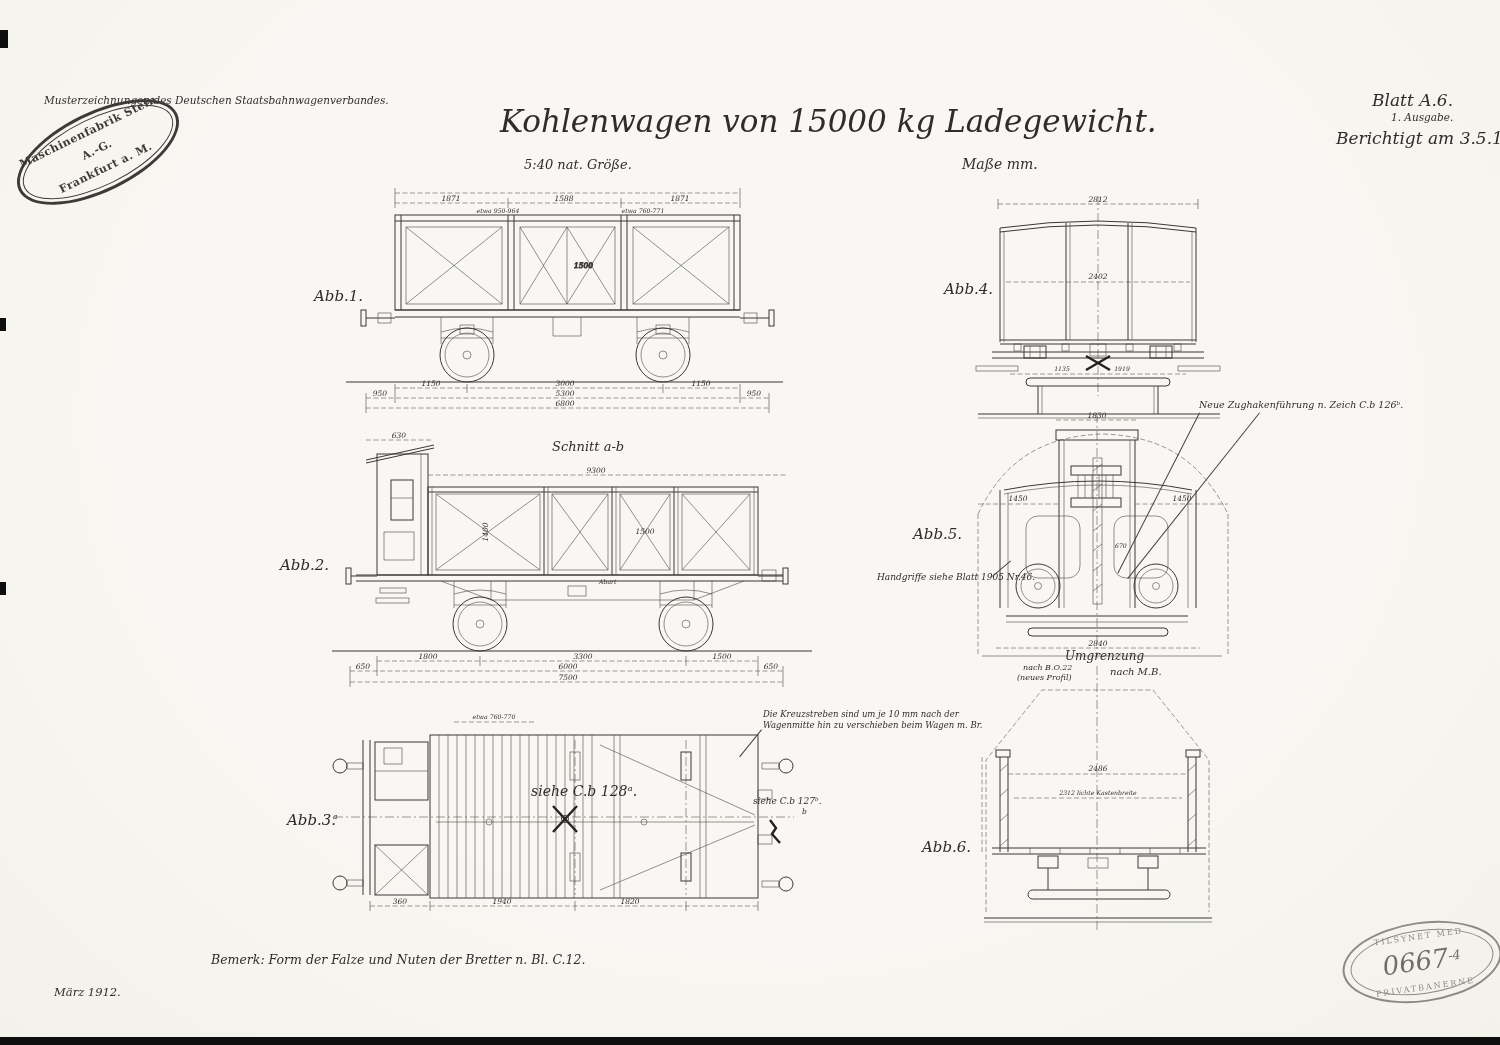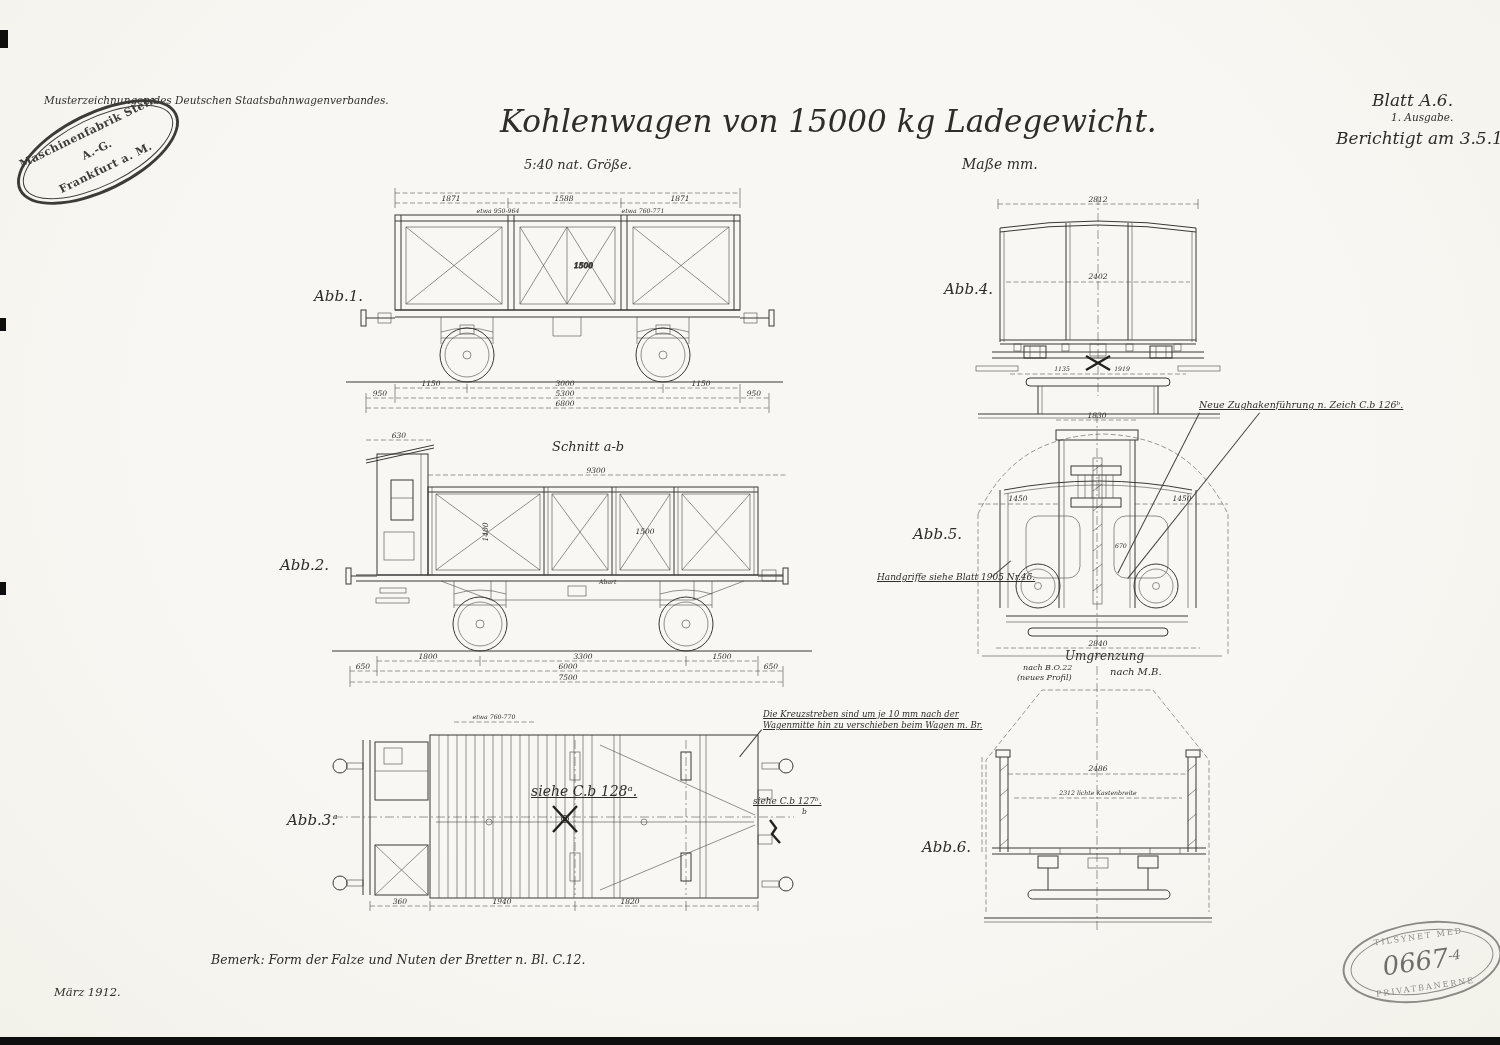--- a/index.html
+++ b/index.html
@@ -1,21 +1,21 @@
 <!DOCTYPE html>
 <html><head>
 <meta charset="utf-8">
 <style>
   *{margin:0;padding:0;box-sizing:border-box}
   html,body{background:#9a9a9a}
   #sheet{position:relative;width:1500px;height:1045px;margin:0 auto;overflow:hidden;
          background:radial-gradient(ellipse at 50% 40%, #f8f7f3 55%, #f2f1ea 100%);
          font-family:"DejaVu Serif",serif;color:#2e2d2b}
   .t{position:absolute;font-style:italic;white-space:nowrap;line-height:1.1}
-  .ul{text-decoration:underline}
+  .ul{}
   .ctr-txt{text-align:right}
   svg.fig{position:absolute;overflow:visible}
   .ln{stroke:#3a3936;stroke-width:1;fill:none}
   .tn{stroke:#4a4944;stroke-width:.6;fill:none}
   .dim{stroke:#4a4944;stroke-width:.55;fill:none;stroke-dasharray:5 2.5}
   .ctr{stroke:#4a4944;stroke-width:.55;fill:none;stroke-dasharray:9 3 2 3}
   .hv{stroke:#232220;stroke-width:2.4;fill:none}
   svg text{font-family:"DejaVu Serif",serif;font-style:italic;fill:#2e2d2b;font-size:7.5px}
   svg text.sm{font-size:6.2px}
   .leader{position:absolute;height:0;border-top:1px solid #45443f;transform-origin:0 0}

